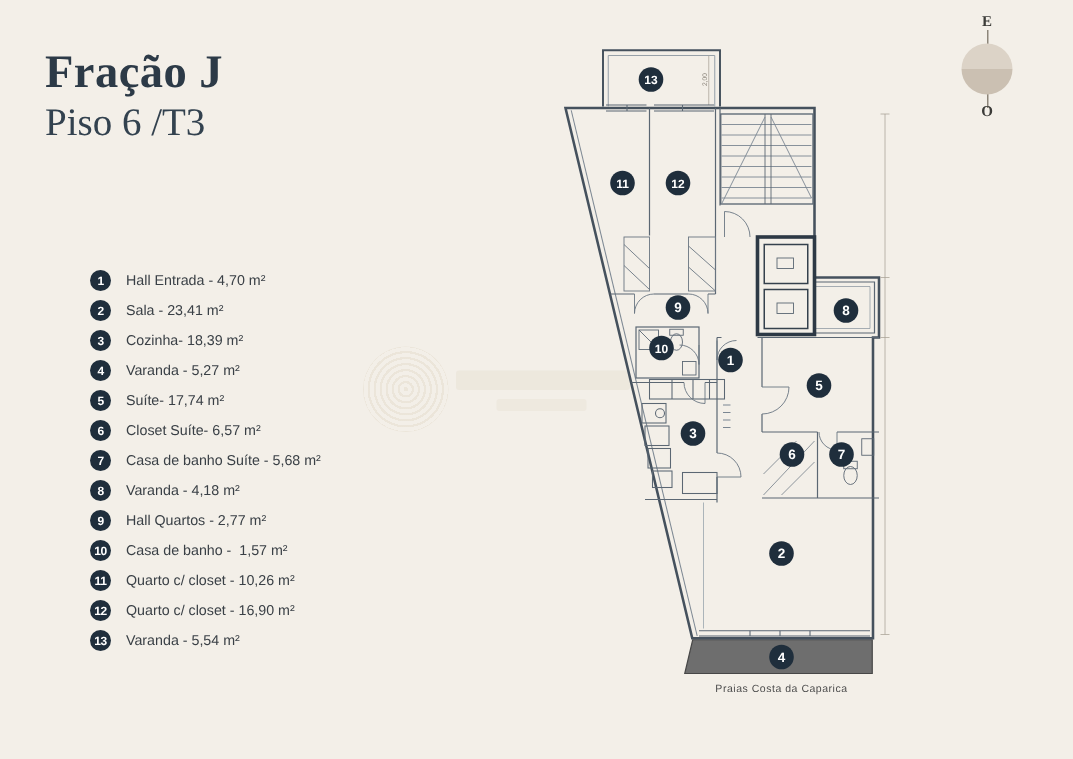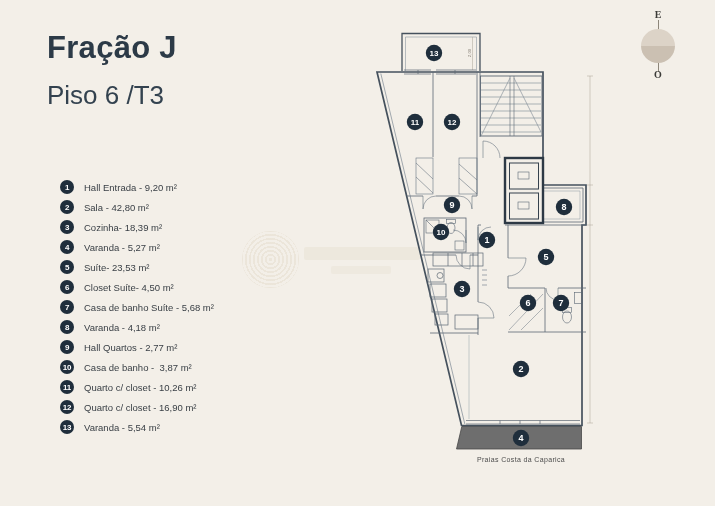--- a/index.html
+++ b/index.html
@@ -1,23 +1,23 @@
 <!DOCTYPE html>
 <html><head>
 <meta charset="utf-8">
 <style>
   html,body{margin:0;padding:0}
   .page{position:relative;width:715px;height:506px;background:#f3efe8;overflow:hidden;
         font-family:"Liberation Sans",sans-serif}
 
   
-  .title-block{position:absolute;left:47px;top:32px;color:#2c3a47;
-               font-family:Liberation Sans, sans-serif;line-height:1.05}
+  .title-block{position:absolute;left:30px;top:32px;color:#2c3a47;
+               font-family:Liberation Serif, serif;line-height:1.05}
   .title-main{font-size:31px;font-weight:700;letter-spacing:.3px}
-  .title-sub{font-size:26px;font-weight:400;margin-top:17px;color:#33424f}
+  .title-sub{font-size:26px;font-weight:400;margin-top:3px;color:#33424f}
 
   
   .legend{position:absolute;left:60px;top:180px;display:flex;flex-direction:column;gap:6px}
   .legend-row{display:flex;align-items:center;height:14px}
   .badge{width:14px;height:14px;border-radius:50%;background:#1f2e3c;color:#fff;
          font-size:8px;font-weight:700;display:flex;align-items:center;justify-content:center;
          flex:0 0 14px;letter-spacing:-.3px}
   .legend-label{margin-left:10px;font-size:9.5px;color:#3a4046;white-space:pre}
 
   
@@ -51,57 +51,57 @@
 <div class="page" style="background: rgb(243, 239, 232);">
 
   <div class="title-block">
     <div class="title-main">Fração J</div>
     <div class="title-sub">Piso 6 /T3</div>
   </div>
 
   <div class="legend" id="legend">
       <div class="legend-row">
         <span class="badge" style="background: rgb(31, 46, 60);">1</span>
-        <span class="legend-label">Hall Entrada - 9,20 m²</span>
+        <span class="legend-label">Hall Entrada - 4,70 m²</span>
       </div>
       <div class="legend-row">
         <span class="badge" style="background: rgb(31, 46, 60);">2</span>
-        <span class="legend-label">Sala - 42,80 m²</span>
+        <span class="legend-label">Sala - 23,41 m²</span>
       </div>
       <div class="legend-row">
         <span class="badge" style="background: rgb(31, 46, 60);">3</span>
         <span class="legend-label">Cozinha- 18,39 m²</span>
       </div>
       <div class="legend-row">
         <span class="badge" style="background: rgb(31, 46, 60);">4</span>
         <span class="legend-label">Varanda - 5,27 m²</span>
       </div>
       <div class="legend-row">
         <span class="badge" style="background: rgb(31, 46, 60);">5</span>
-        <span class="legend-label">Suíte- 23,53 m²</span>
+        <span class="legend-label">Suíte- 17,74 m²</span>
       </div>
       <div class="legend-row">
         <span class="badge" style="background: rgb(31, 46, 60);">6</span>
-        <span class="legend-label">Closet Suíte- 4,50 m²</span>
+        <span class="legend-label">Closet Suíte- 6,57 m²</span>
       </div>
       <div class="legend-row">
         <span class="badge" style="background: rgb(31, 46, 60);">7</span>
         <span class="legend-label">Casa de banho Suíte - 5,68 m²</span>
       </div>
       <div class="legend-row">
         <span class="badge" style="background: rgb(31, 46, 60);">8</span>
         <span class="legend-label">Varanda - 4,18 m²</span>
       </div>
       <div class="legend-row">
         <span class="badge" style="background: rgb(31, 46, 60);">9</span>
         <span class="legend-label">Hall Quartos - 2,77 m²</span>
       </div>
       <div class="legend-row">
         <span class="badge" style="background: rgb(31, 46, 60);">10</span>
-        <span class="legend-label">Casa de banho -  3,87 m²</span>
+        <span class="legend-label">Casa de banho -  1,57 m²</span>
       </div>
       <div class="legend-row">
         <span class="badge" style="background: rgb(31, 46, 60);">11</span>
         <span class="legend-label">Quarto c/ closet - 10,26 m²</span>
       </div>
       <div class="legend-row">
         <span class="badge" style="background: rgb(31, 46, 60);">12</span>
         <span class="legend-label">Quarto c/ closet - 16,90 m²</span>
       </div>
       <div class="legend-row">

